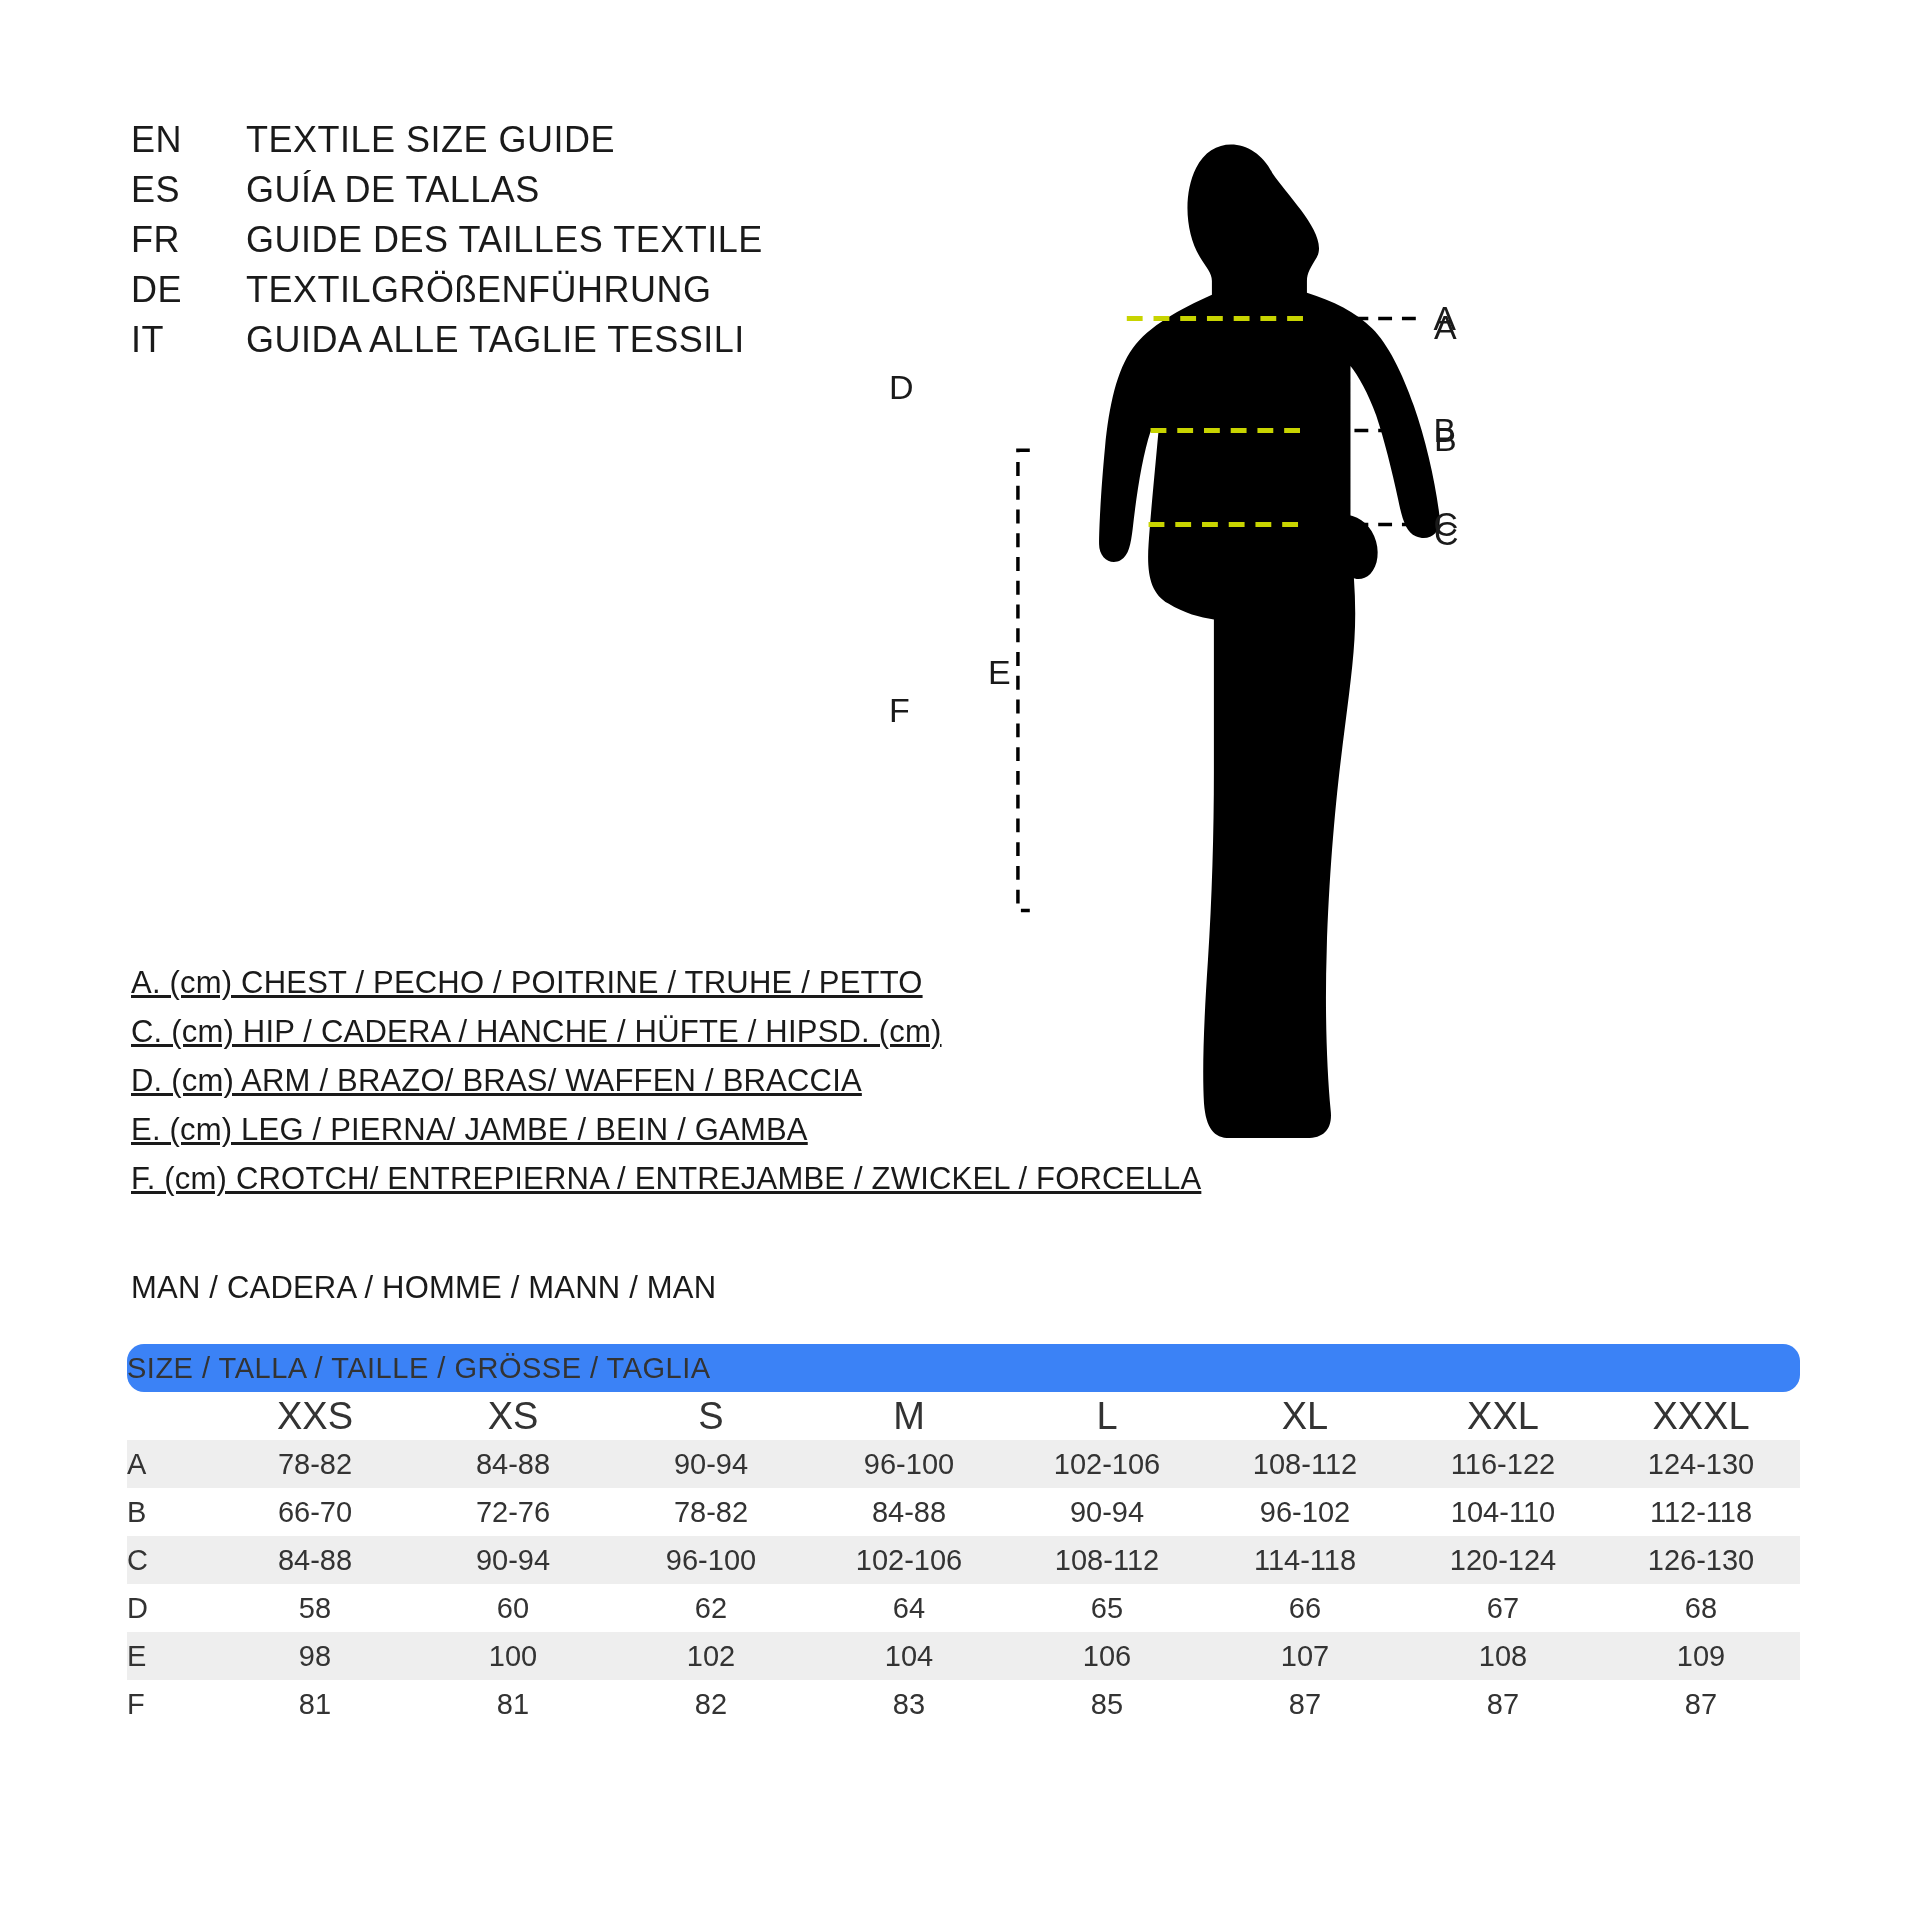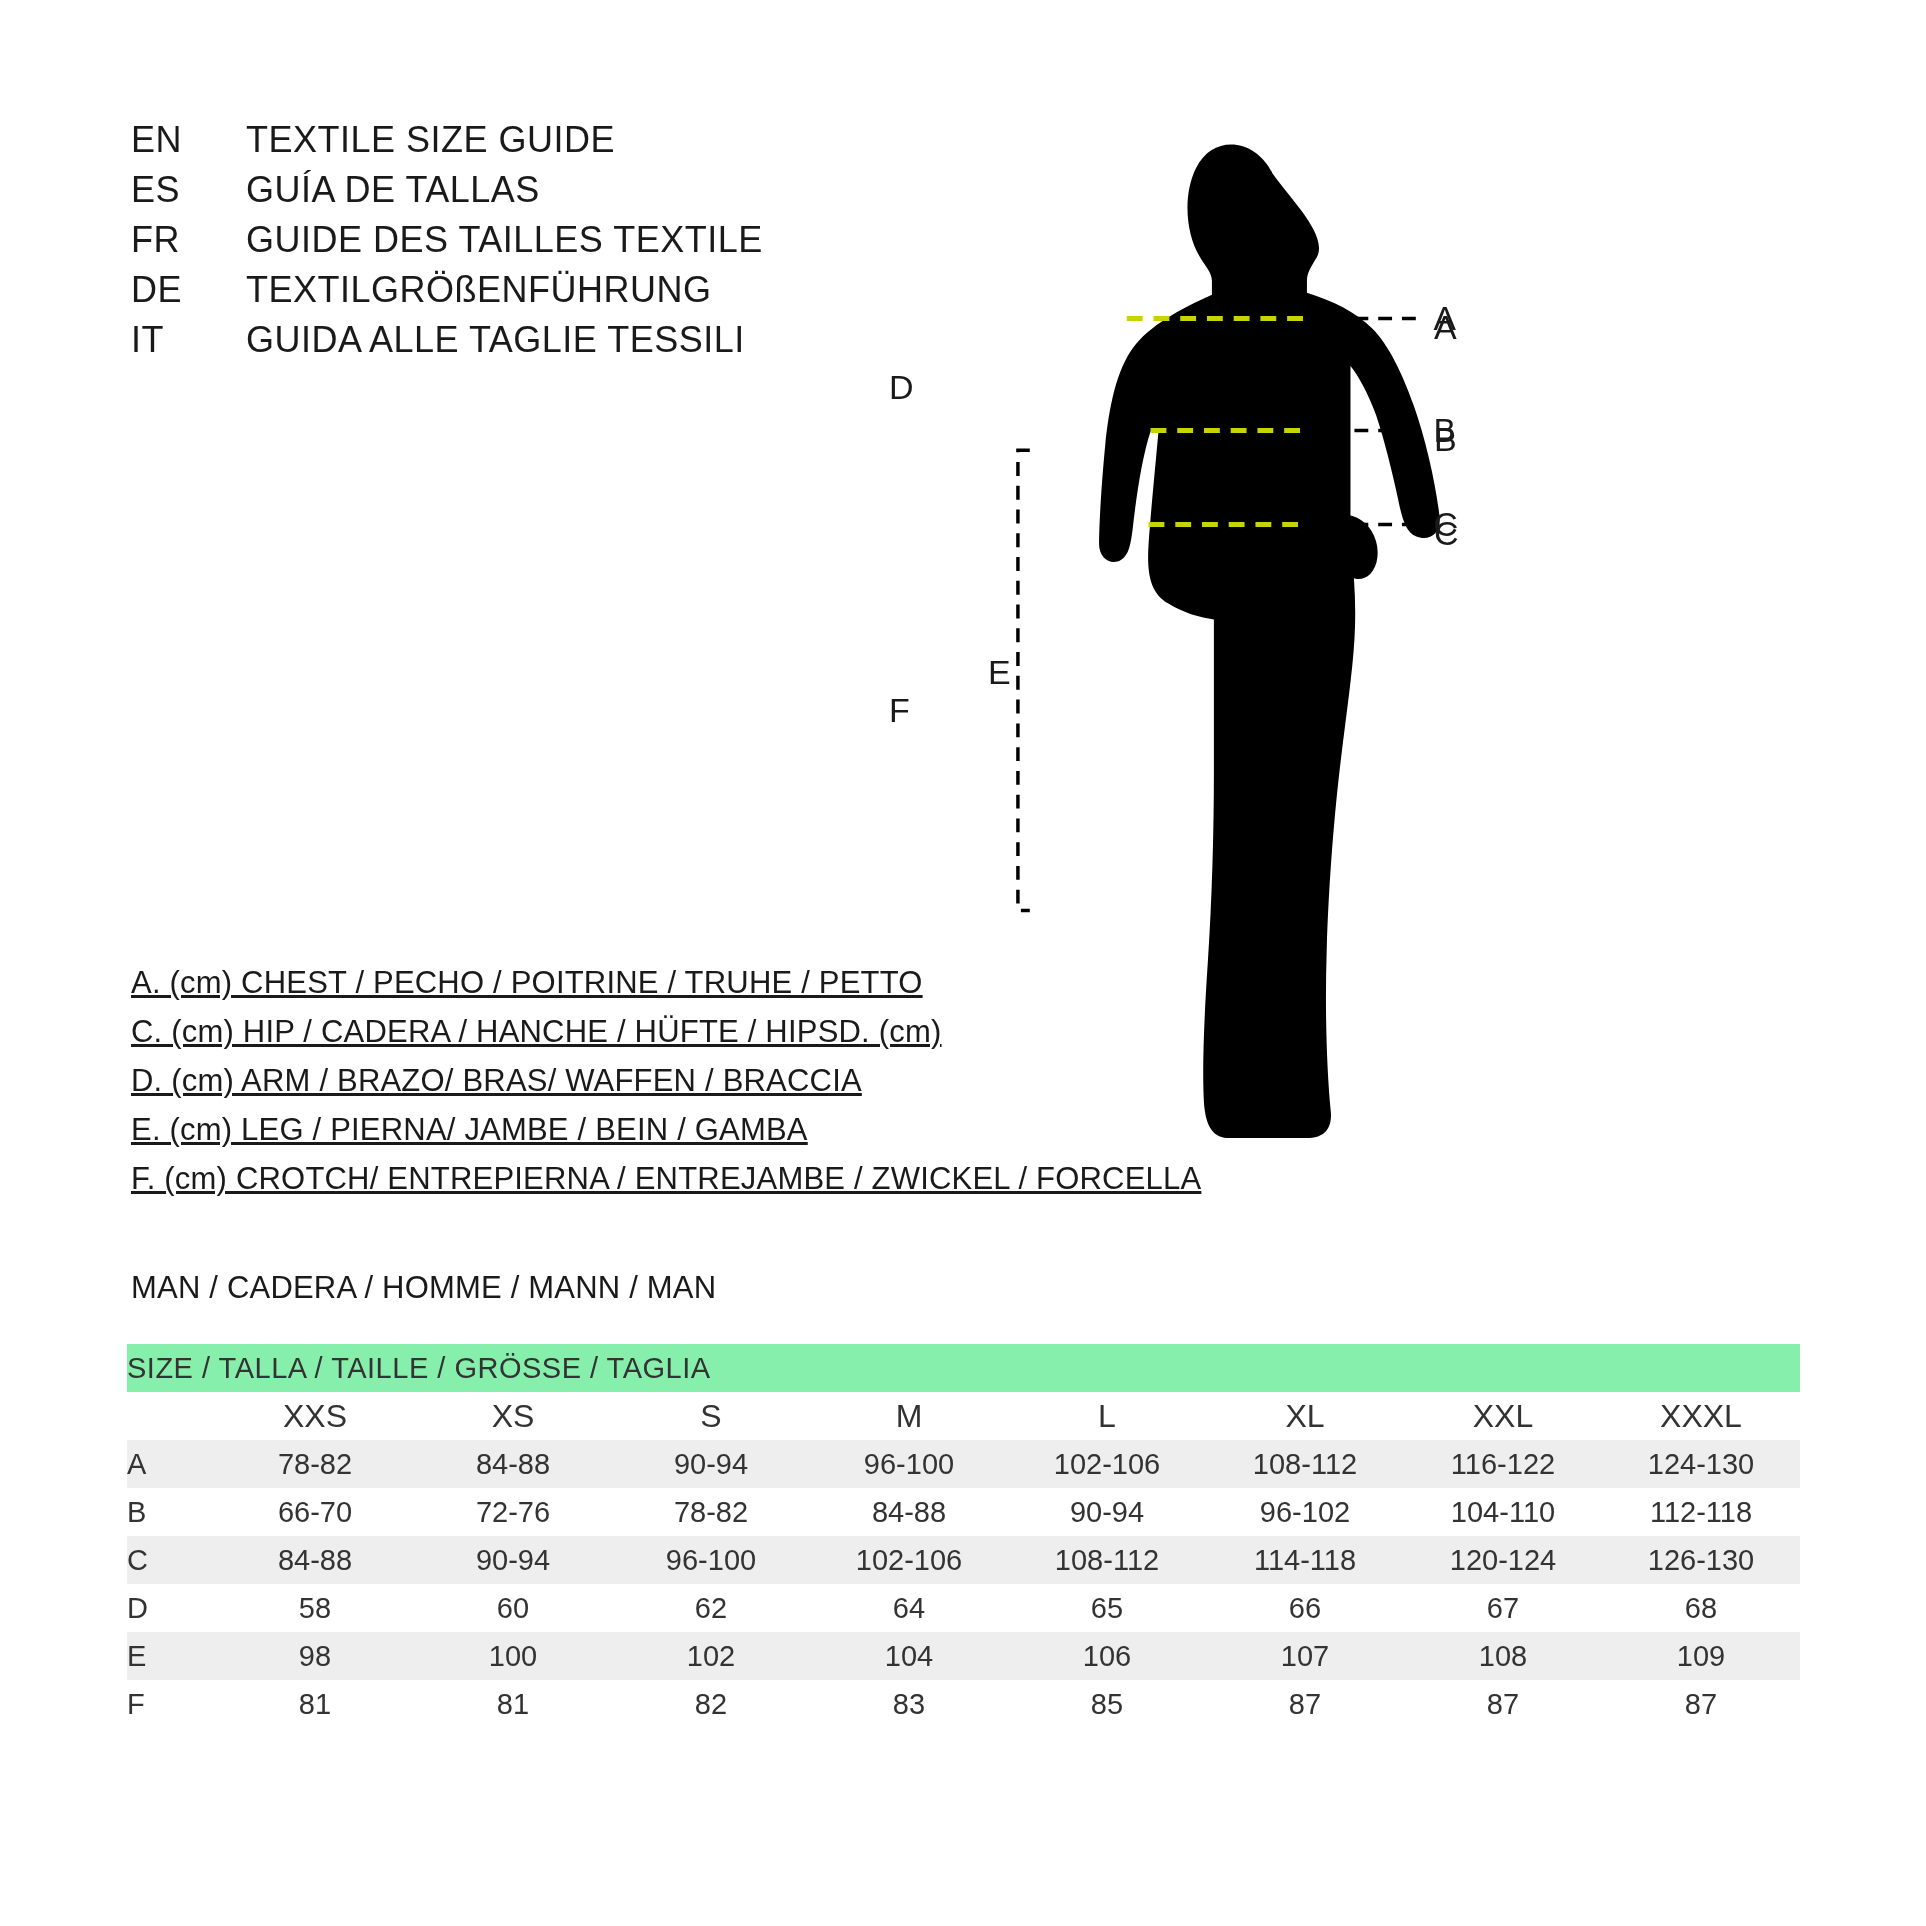--- a/index.html
+++ b/index.html
@@ -71,45 +71,46 @@
     border-collapse: collapse;
     font-size: 29px;
   }
   #size-table td, #size-table th {
     padding: 0;
     height: 48px;
     font-weight: normal;
     color: #333333;
   }
   .hdr-band td {
-    background: #86efac;
+    background: #3b82f6;
     height: 51px;
     font-size: 29px;
     color: #333333;
     text-align: left;
     padding-left: 16px;
     letter-spacing: 0.5px;
+    border-radius: 17px;
   }
   .col-label {
     width: 89px;
     text-align: left;
     padding-left: 16px;
   }
   .col-val {
     text-align: center;
     width: 198px;
   }
   .row-alt td {
     background: #eeeeee;
   }
   .row-head td {
     background: #ffffff;
     height: 53px;
     text-align: center;
-    font-size: 32px;
+    font-size: 38px;
     color: #333333;
   }
 
   
   #figure-area {
     position: absolute;
     left: 1010px;
     top: 79px;
     width: 871px;
     height: 1168px;

